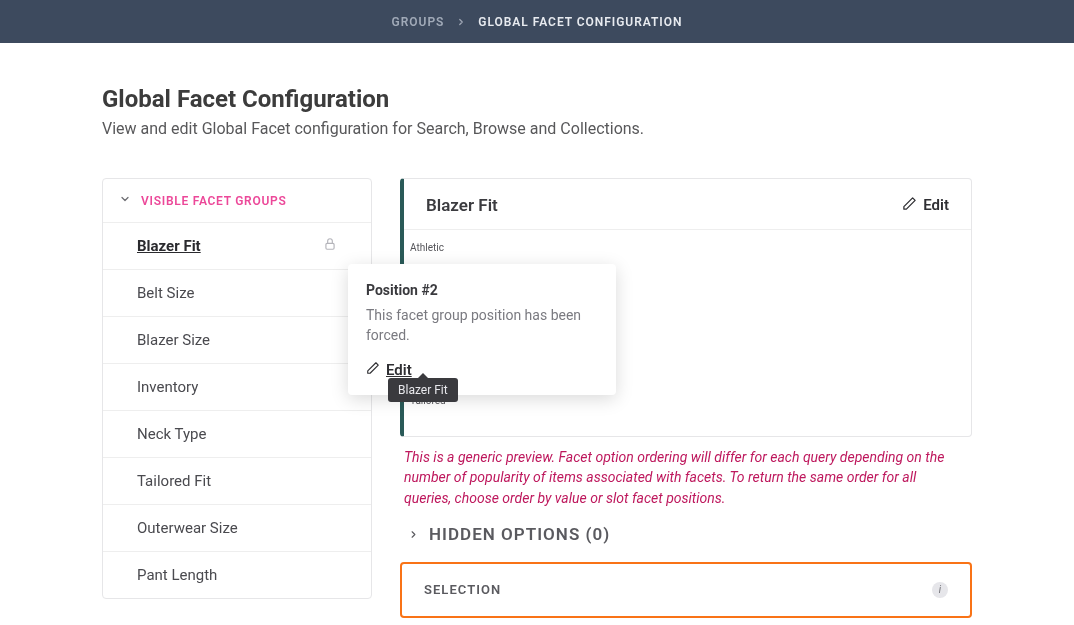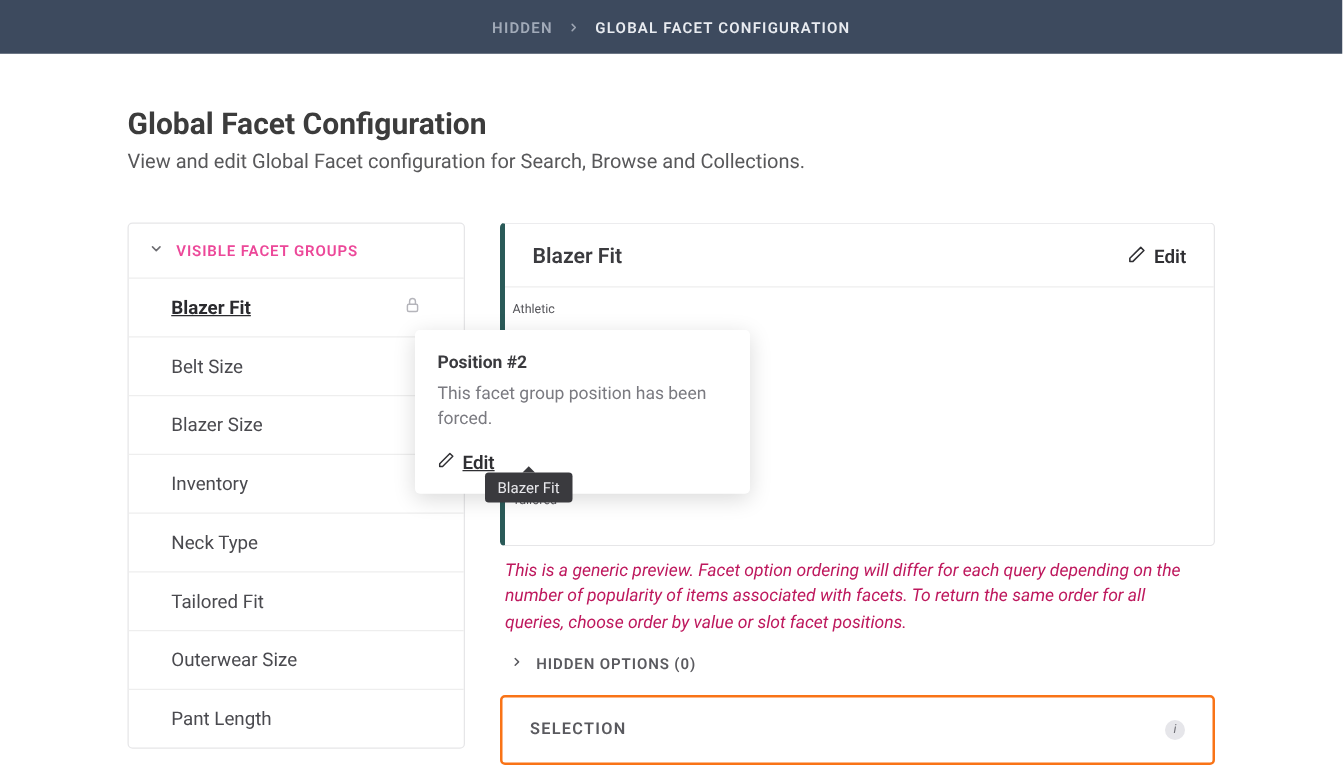--- a/index.html
+++ b/index.html
@@ -126,21 +126,21 @@
     font-style: italic;
     font-size: 14px;
     color: #be185d;
     padding: 10px 6px 2px 4px;
     line-height: 1.45;
   }
   .hidden-toggle {
     display: flex;
     align-items: center;
     gap: 10px;
-    font-size: 12px;
+    font-size: 17px;
     letter-spacing: 0.06em;
     font-weight: 600;
     color: #5a5a5f;
     padding: 14px 6px 0 8px;
     cursor: pointer;
   }
 
   .selection-card {
     border: 2px solid #f97316;
     border-radius: 4px;
@@ -165,21 +165,21 @@
     font-style: italic;
     display: flex;
     align-items: center;
     justify-content: center;
   }
 
   
   .popover {
     position: absolute;
     top: 86px;
-    left: 230px;
+    left: 246px;
     width: 268px;
     background: #fff;
     border-radius: 4px;
     box-shadow: 0 4px 18px rgba(0,0,0,0.15);
     padding: 18px 18px 16px 18px;
     z-index: 20;
   }
   .pop-title {
     font-size: 14px;
     font-weight: 700;
@@ -222,21 +222,21 @@
     border-left: 5px solid transparent;
     border-right: 5px solid transparent;
     border-bottom: 5px solid #3a3a3e;
   }
 </style>
 </head>
 <body>
 
 <div class="topbar">
   <div class="breadcrumb">
-    <span class="crumb-dim">HIDDEN</span>
+    <span class="crumb-dim">GROUPS</span>
     <span class="chevron-sep">
       <svg width="10" height="10" viewBox="0 0 24 24" fill="none" stroke="#9da5b3" stroke-width="3" stroke-linecap="round" stroke-linejoin="round">
           <polyline points="9 18 15 12 9 6"></polyline>
         </svg>
     </span>
     <span class="crumb-active">GLOBAL FACET CONFIGURATION</span>
   </div>
 </div>
 
 <div class="page">

